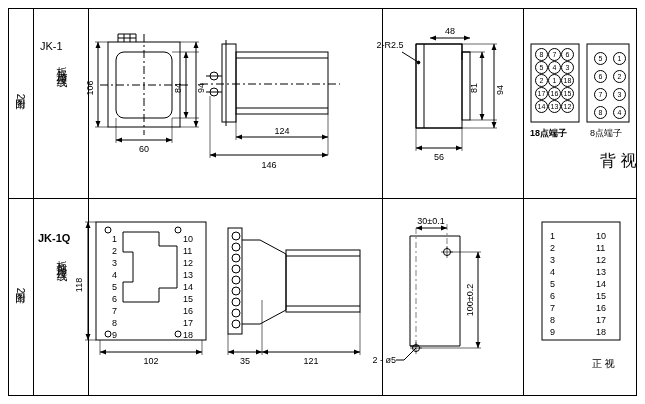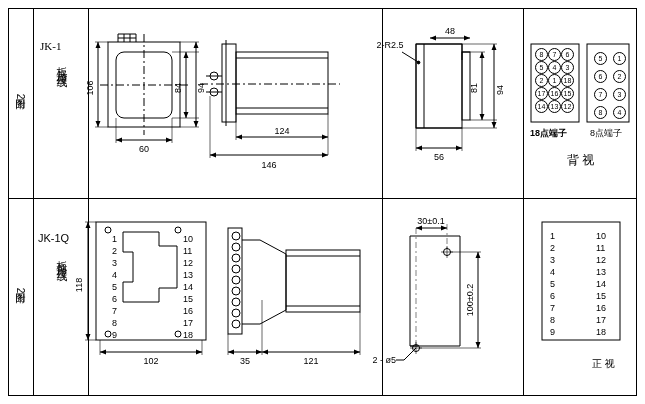--- a/index.html
+++ b/index.html
@@ -26,21 +26,21 @@
   <div class="ln vl" style="left:8px;top:8px;height:388px;"></div>
   <div class="ln vl" style="left:33px;top:8px;height:388px;"></div>
   <div class="ln vl" style="left:88px;top:8px;height:388px;"></div>
   <div class="ln vl" style="left:382px;top:8px;height:388px;"></div>
   <div class="ln vl" style="left:523px;top:8px;height:388px;"></div>
   <div class="ln vl" style="left:636px;top:8px;height:388px;"></div>
 
   <div class="vtxt" style="left:13px;top:90px;">
     <span style="writing-mode:vertical-rl;">附图 2</span>
   </div>
-  <div class="vtxt" style="left:40px;top:40px;width:40px;text-align:left;font-family:Liberation Serif, serif;">
+  <div class="vtxt" style="left:40px;top:40px;width:40px;text-align:left;">
     <span style="font-size:11px;">JK-1</span>
   </div>
   <div style="position:absolute;left:54px;top:58px;font-size:11px;writing-mode:vertical-rl;letter-spacing:3px;">
     <span>板后接线</span>
   </div>
 
   <svg width="645" height="404">
     <g stroke="#000" fill="none" stroke-width="1">
 
       <rect x="108" y="42" width="72" height="85"></rect>
@@ -176,26 +176,26 @@
     <div class="term" style="left:594px;top:70px;">6</div>
     <div class="term" style="left:613px;top:70px;">2</div>
     <div class="term" style="left:594px;top:88px;">7</div>
     <div class="term" style="left:613px;top:88px;">3</div>
     <div class="term" style="left:594px;top:106px;">8</div>
     <div class="term" style="left:613px;top:106px;">4</div>
   </div>
 
   <div class="txt" style="left:530px;top:128px;font-weight:bold;">18点端子</div>
   <div class="txt" style="left:590px;top:128px;">8点端子</div>
-  <div class="txt" style="left:567px;top:155px;font-size:12px;">背 视</div>
+  <div class="txt" style="left:600px;top:155px;font-size:16px;">背 视</div>
 
   <div style="position:absolute;left:13px;top:285px;font-size:10px;writing-mode:vertical-rl;">
     <span>附图 2</span>
   </div>
-  <div style="position:absolute;left:38px;top:232px;font-size:11px;">
+  <div style="position:absolute;left:38px;top:232px;font-size:11px;font-weight:bold;">
     <span>JK-1Q</span>
   </div>
   <div style="position:absolute;left:54px;top:252px;font-size:11px;writing-mode:vertical-rl;letter-spacing:3px;">
     <span>板前接线</span>
   </div>
 
   <svg width="645" height="404">
     <g stroke="#000" fill="none" stroke-width="1">
 
       <rect x="96" y="222" width="110" height="118"></rect>

